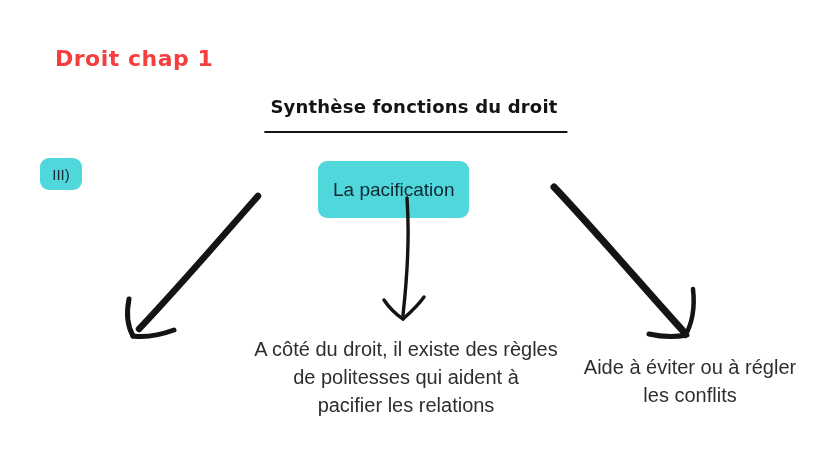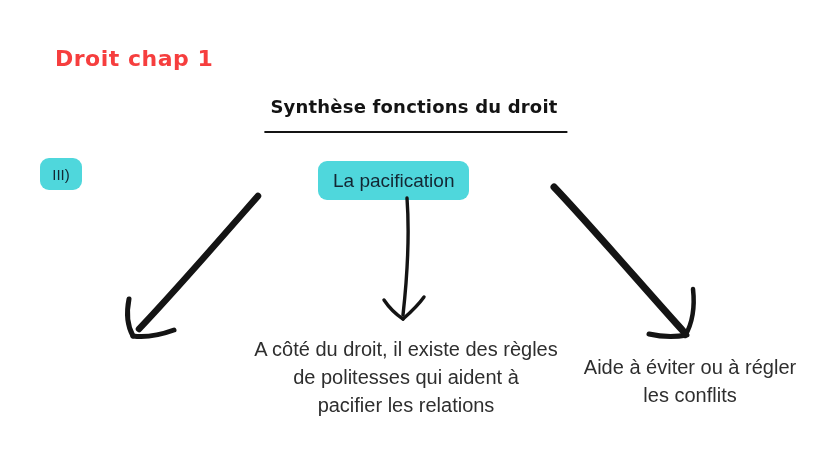--- a/index.html
+++ b/index.html
@@ -62,21 +62,21 @@
     left: 40px;
     top: 158px;
     width: 42px;
     height: 32px;
     font-size: 15px;
   }
   .badge-root {
     left: 318px;
     top: 161px;
     height: 31px;
-    padding: 4px 15px;
+    padding: 13px 15px;
     font-size: 19px;
   }
 
   
   .arrows-layer {
     position: absolute;
     left: 0;
     top: 0;
     width: 828px;
     height: 466px;

